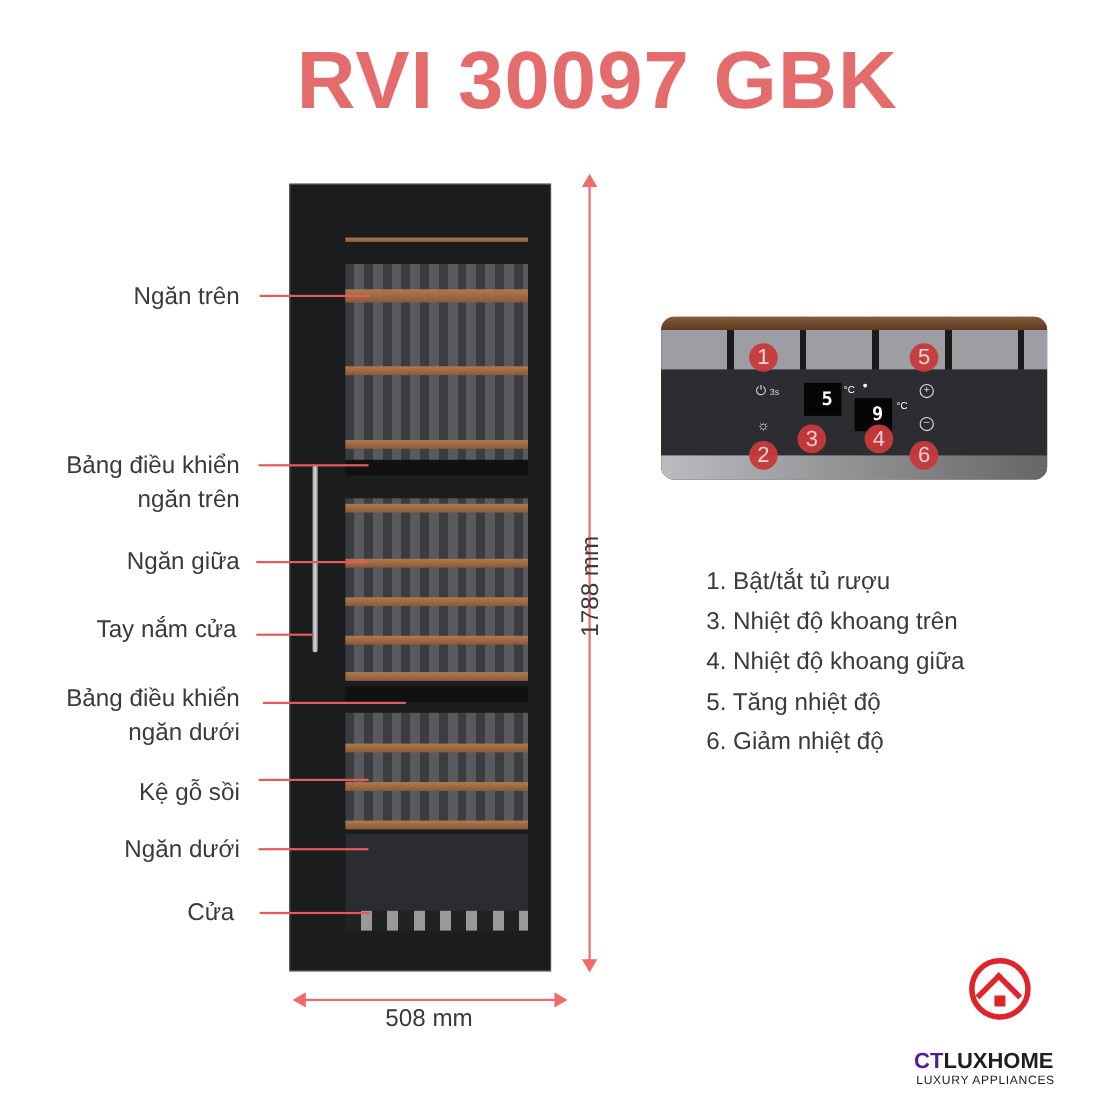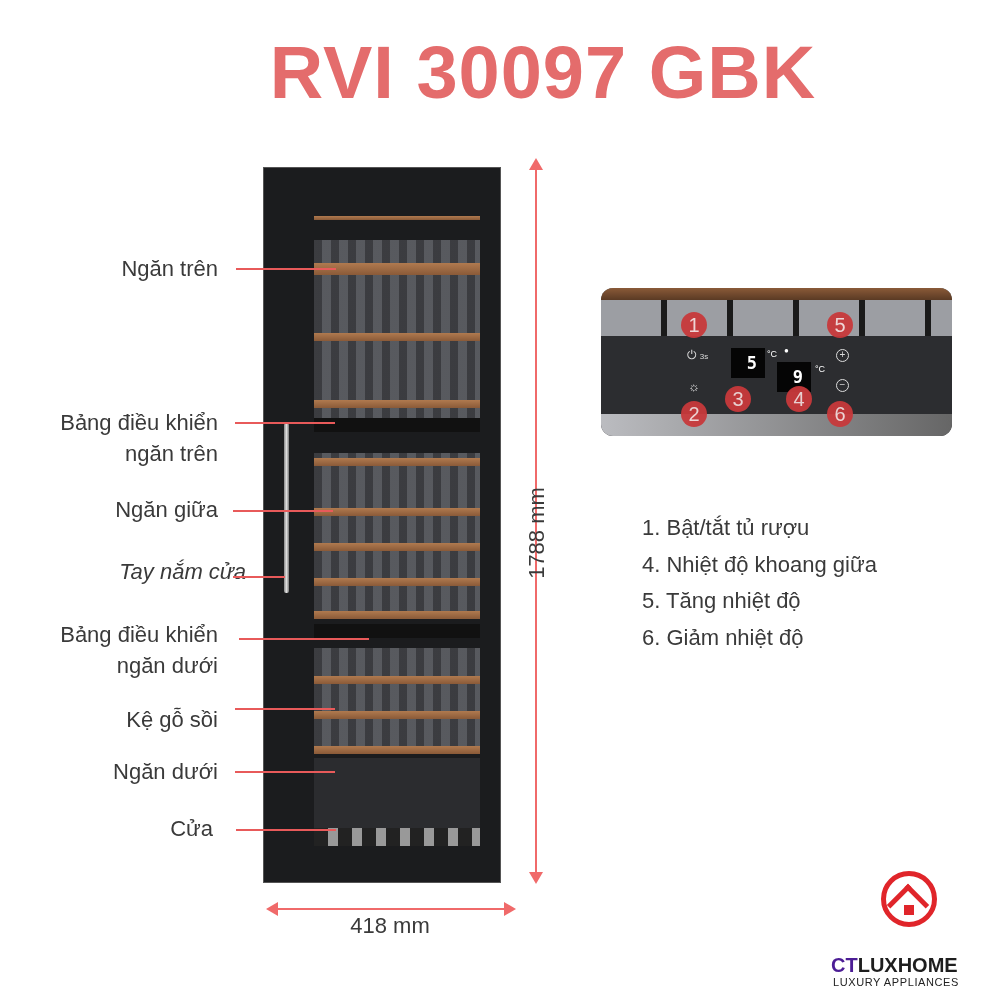--- a/index.html
+++ b/index.html
@@ -46,21 +46,21 @@
 <body>
 
 <div class="title" style="width:1000px;margin-left:43px;">RVI 30097 GBK</div>
 
 <div class="label" style="top:253px;">Ngăn trên</div>
 <div class="label" style="top:407px;">
   <div>Bảng điều khiển</div>
   <div>ngăn trên</div>
 </div>
 <div class="label" style="top:494px;">Ngăn giữa</div>
-<div class="label" style="top:556px;right:754px;font-style:italic;">Tay nắm cửa</div>
+<div class="label" style="top:556px;right:785px;">Tay nắm cửa</div>
 <div class="label" style="top:619px;">
   <div>Bảng điều khiển</div>
   <div>ngăn dưới</div>
 </div>
 <div class="label" style="top:704px;">Kệ gỗ sồi</div>
 <div class="label" style="top:756px;">Ngăn dưới</div>
 <div class="label" style="top:813px;right:787px;">Cửa</div>
 
 <div class="fridge">
   <div class="shelf" style="top:48px;height:4px;"></div>
@@ -95,21 +95,21 @@
 <div class="leader" style="left:236px;top:829px;width:100px;"></div>
 
 <div class="arrow-up"></div>
 <div class="dimv"></div>
 <div class="arrow-down"></div>
 <div class="dimv-label">1788 mm</div>
 
 <div class="arrow-left"></div>
 <div class="dimh"></div>
 <div class="arrow-right"></div>
-<div class="dimh-label">418 mm</div>
+<div class="dimh-label">508 mm</div>
 
 <div class="cp">
   <div class="cp-top"></div>
   <div class="cp-wood"></div>
   <div class="cp-bar"></div>
   <div class="cp-bottom"></div>
 
   <div class="icon" style="left:86px;top:60px;">⏻ <span style="font-size:8px;">3s</span></div>
   <div class="icon" style="left:87px;top:91px;font-size:13px;">☼</div>
 
@@ -125,20 +125,21 @@
   <div class="badge" style="left:80px;top:24px;">1</div>
   <div class="badge" style="left:80px;top:113px;">2</div>
   <div class="badge" style="left:124px;top:98px;">3</div>
   <div class="badge" style="left:185px;top:98px;">4</div>
   <div class="badge" style="left:226px;top:24px;">5</div>
   <div class="badge" style="left:226px;top:113px;">6</div>
 </div>
 
 <div class="legend">
   <div>1. Bật/tắt tủ rượu</div>
+  <div>3. Nhiệt độ khoang trên</div>
   <div>4. Nhiệt độ khoang giữa</div>
   <div>5. Tăng nhiệt độ</div>
   <div>6. Giảm nhiệt độ</div>
 </div>
 
 <div class="logo">
   <div class="logo-circle"></div>
   <div class="logo-roof"></div>
   <div class="logo-win"></div>
   <div class="logo-text">

